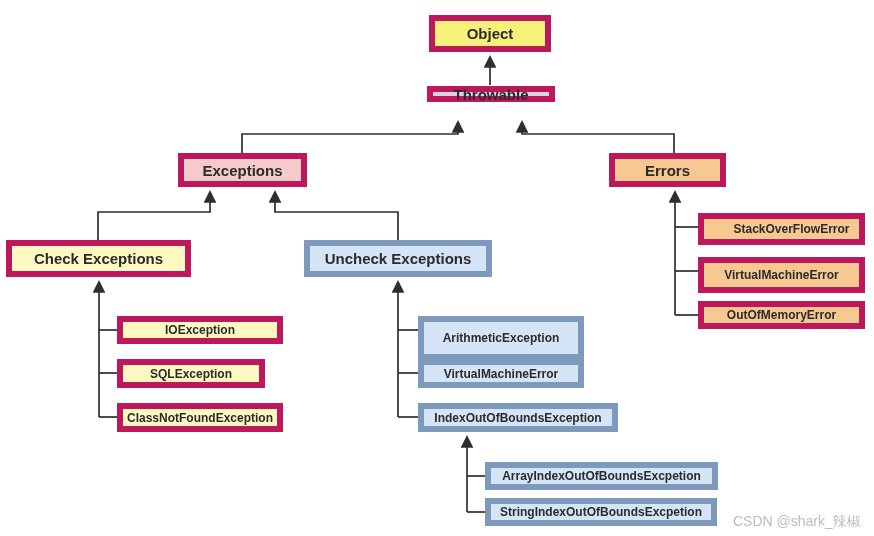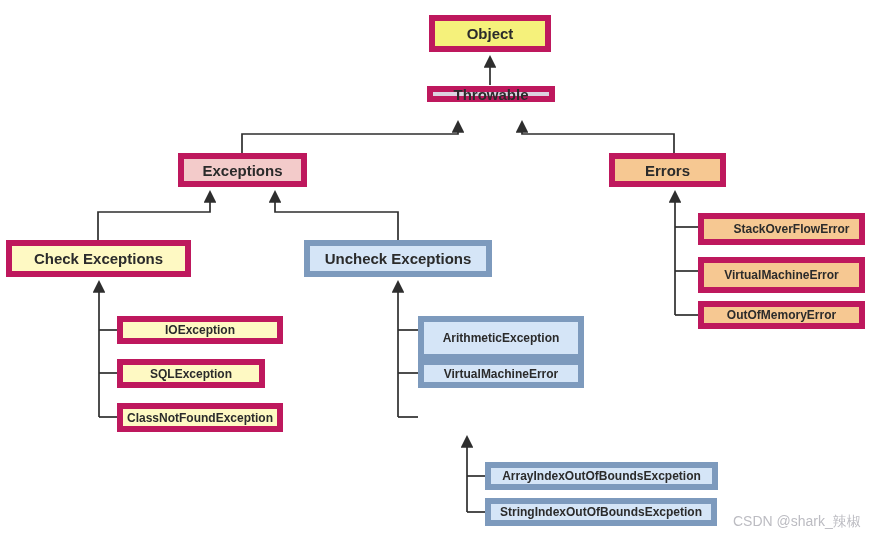--- a/index.html
+++ b/index.html
@@ -114,20 +114,21 @@
   <div class="node lvl2 c-green n-io">IOException</div>
 
   <div class="node lvl2 c-green n-sql">SQLException</div>
 
   <div class="node lvl2 c-green n-cnf">ClassNotFoundException</div>
 
   <div class="node lvl2 c-blue n-arith">ArithmeticException</div>
 
   <div class="node lvl2 c-blue n-nullp">VirtualMachineError</div>
 
+  <div class="node lvl2 c-blue n-ioob">IndexOutOfBoundsException</div>
 
   <div class="node lvl2 c-blue n-aioob">ArrayIndexOutOfBoundsExcpetion</div>
 
   <div class="node lvl2 c-blue n-sioob">StringIndexOutOfBoundsExcpetion</div>
 
   <div class="node lvl2 c-orange n-sofe">StackOverFlowError</div>
 
   <div class="node lvl2 c-orange n-vme">VirtualMachineError</div>
 
   <div class="node lvl2 c-orange n-oome">OutOfMemoryError</div>

